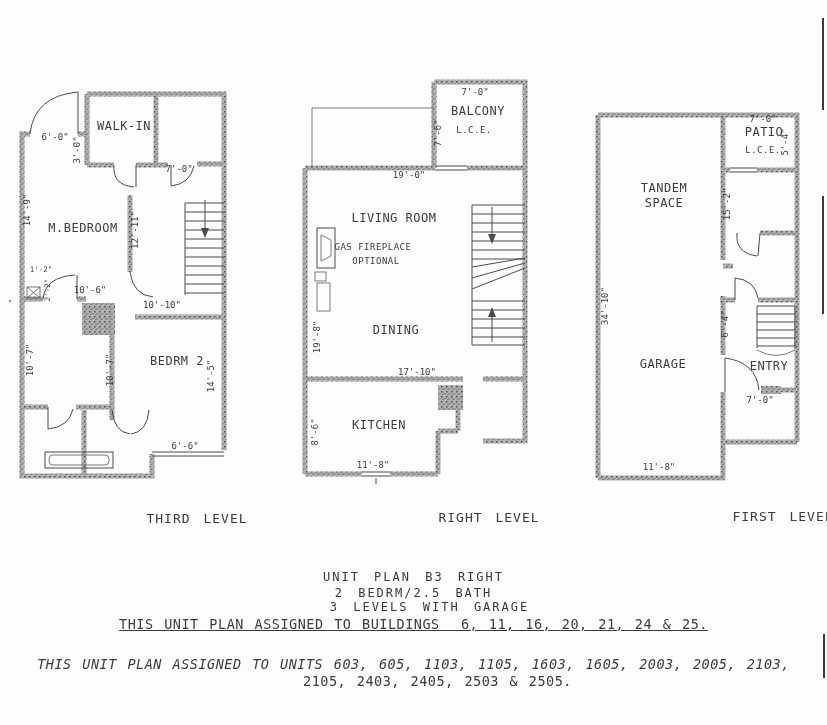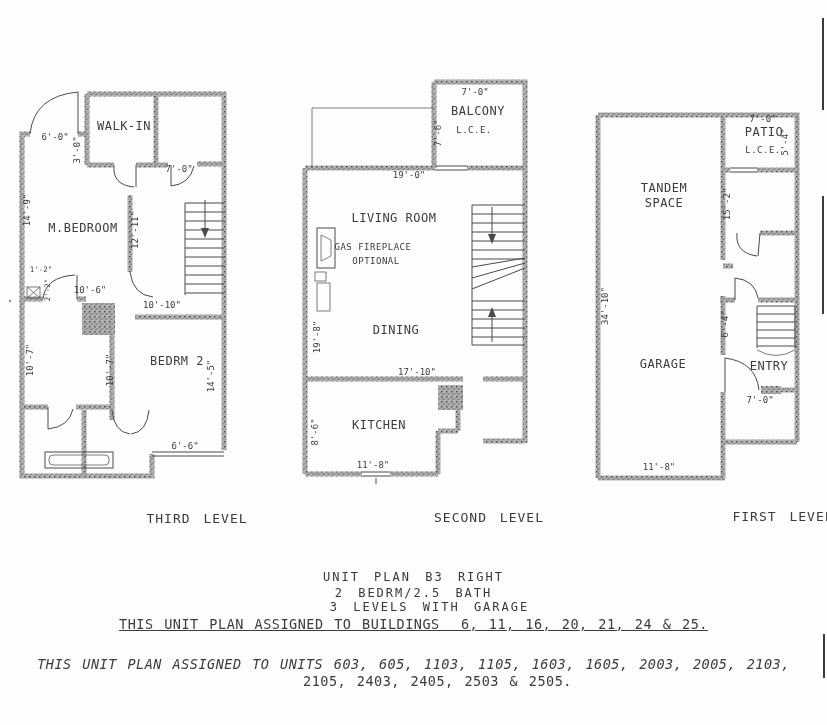--- a/index.html
+++ b/index.html
@@ -217,21 +217,21 @@
       <text class="dim" x="23" y="206" text-anchor="middle" transform="rotate(-90 23 206)">34'-10"</text>
       <text class="dim" x="143" y="224" text-anchor="middle" transform="rotate(-90 143 224)">6'-4"</text>
       <text class="room" x="78" y="268" text-anchor="middle">GARAGE</text>
       <text class="room" x="184" y="270" text-anchor="middle">ENTRY</text>
       <text class="dim" x="175" y="303" text-anchor="middle">7'-0"</text>
       <text class="dim" x="74" y="370" text-anchor="middle">11'-8"</text>
     </g>
   </svg>
 
   <div class="caption" style="left:197px;top:511px;">THIRD LEVEL</div>
-  <div class="caption" style="left:489px;top:510px;">SECOND LEVEL</div>
+  <div class="caption" style="left:489px;top:510px;">RIGHT LEVEL</div>
   <div class="caption" style="left:783px;top:509px;">FIRST LEVEL</div>
 
   <div class="title-line" style="top:570px;">UNIT PLAN B3 RIGHT</div>
   <div class="title-line" style="top:586px;">2 BEDRM/2.5 BATH</div>
   <div class="title-line" style="top:600px;padding-left:16px;">3 LEVELS WITH GARAGE</div>
 
   <div class="assigned-line" style="top:616px;text-decoration:underline;">THIS UNIT PLAN ASSIGNED TO BUILDINGS  6, 11, 16, 20, 21, 24 &amp; 25.</div>
   <div class="assigned-line" style="top:656px;font-style:italic;">THIS UNIT PLAN ASSIGNED TO UNITS 603, 605, 1103, 1105, 1603, 1605, 2003, 2005, 2103,</div>
   <div class="assigned-line" style="top:673px;margin-left:24px;">2105, 2403, 2405, 2503 &amp; 2505.</div>
 

